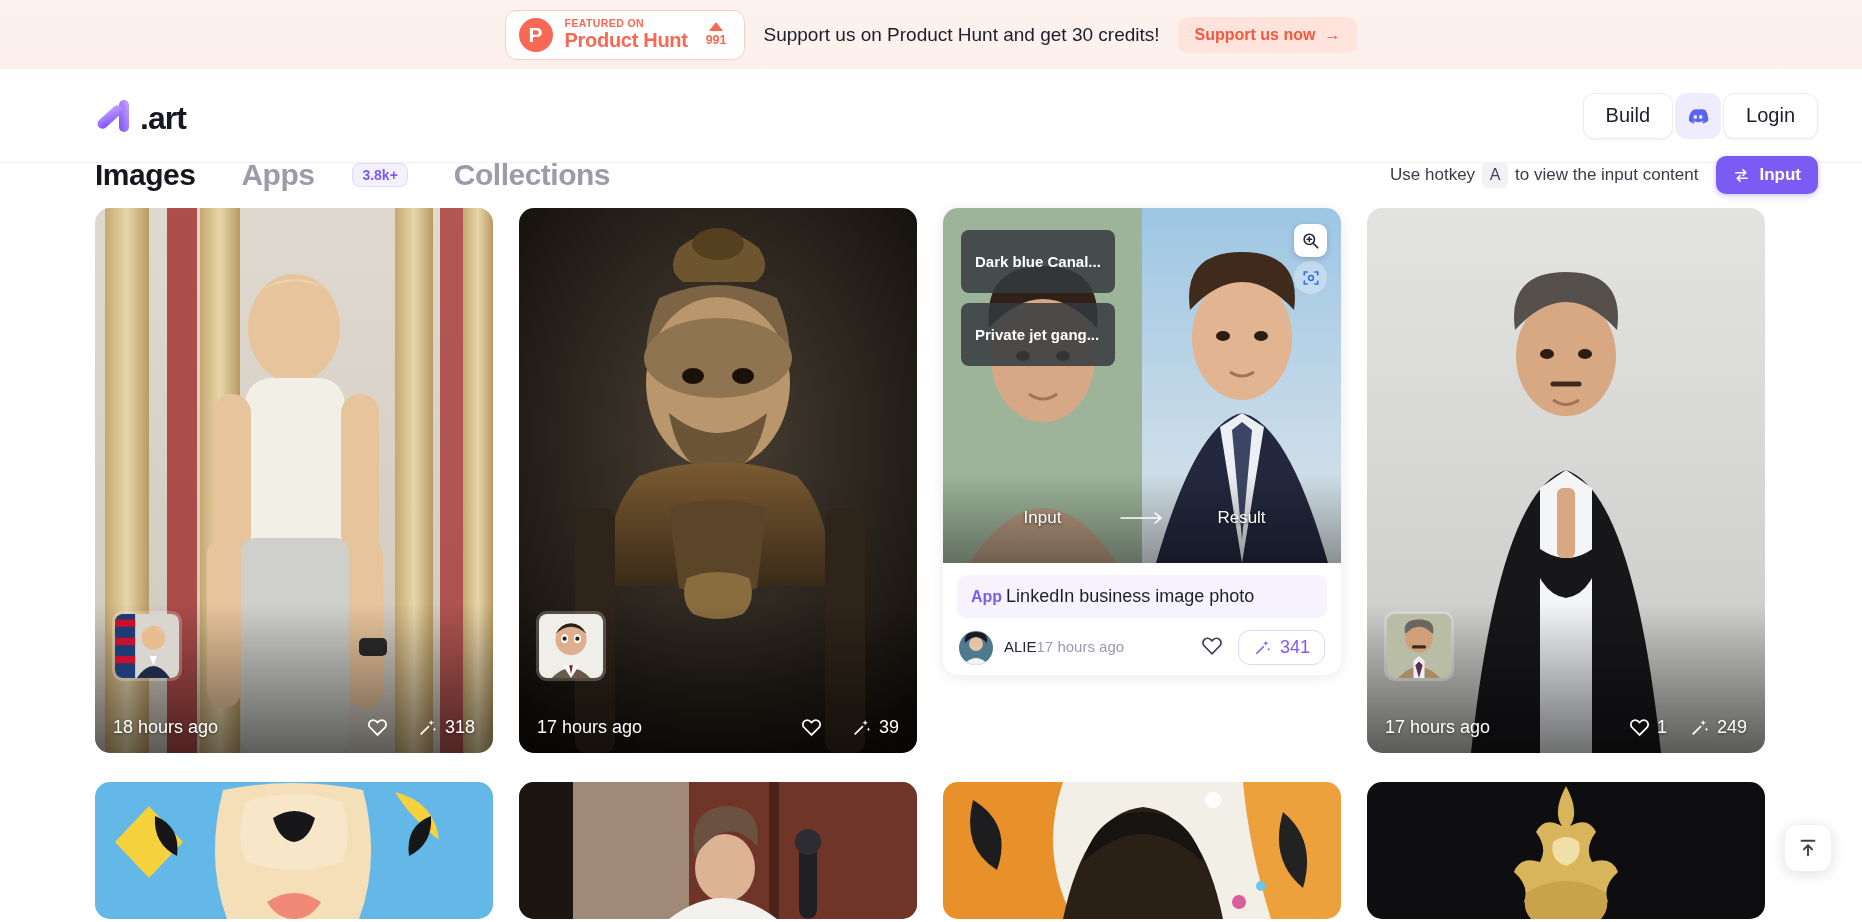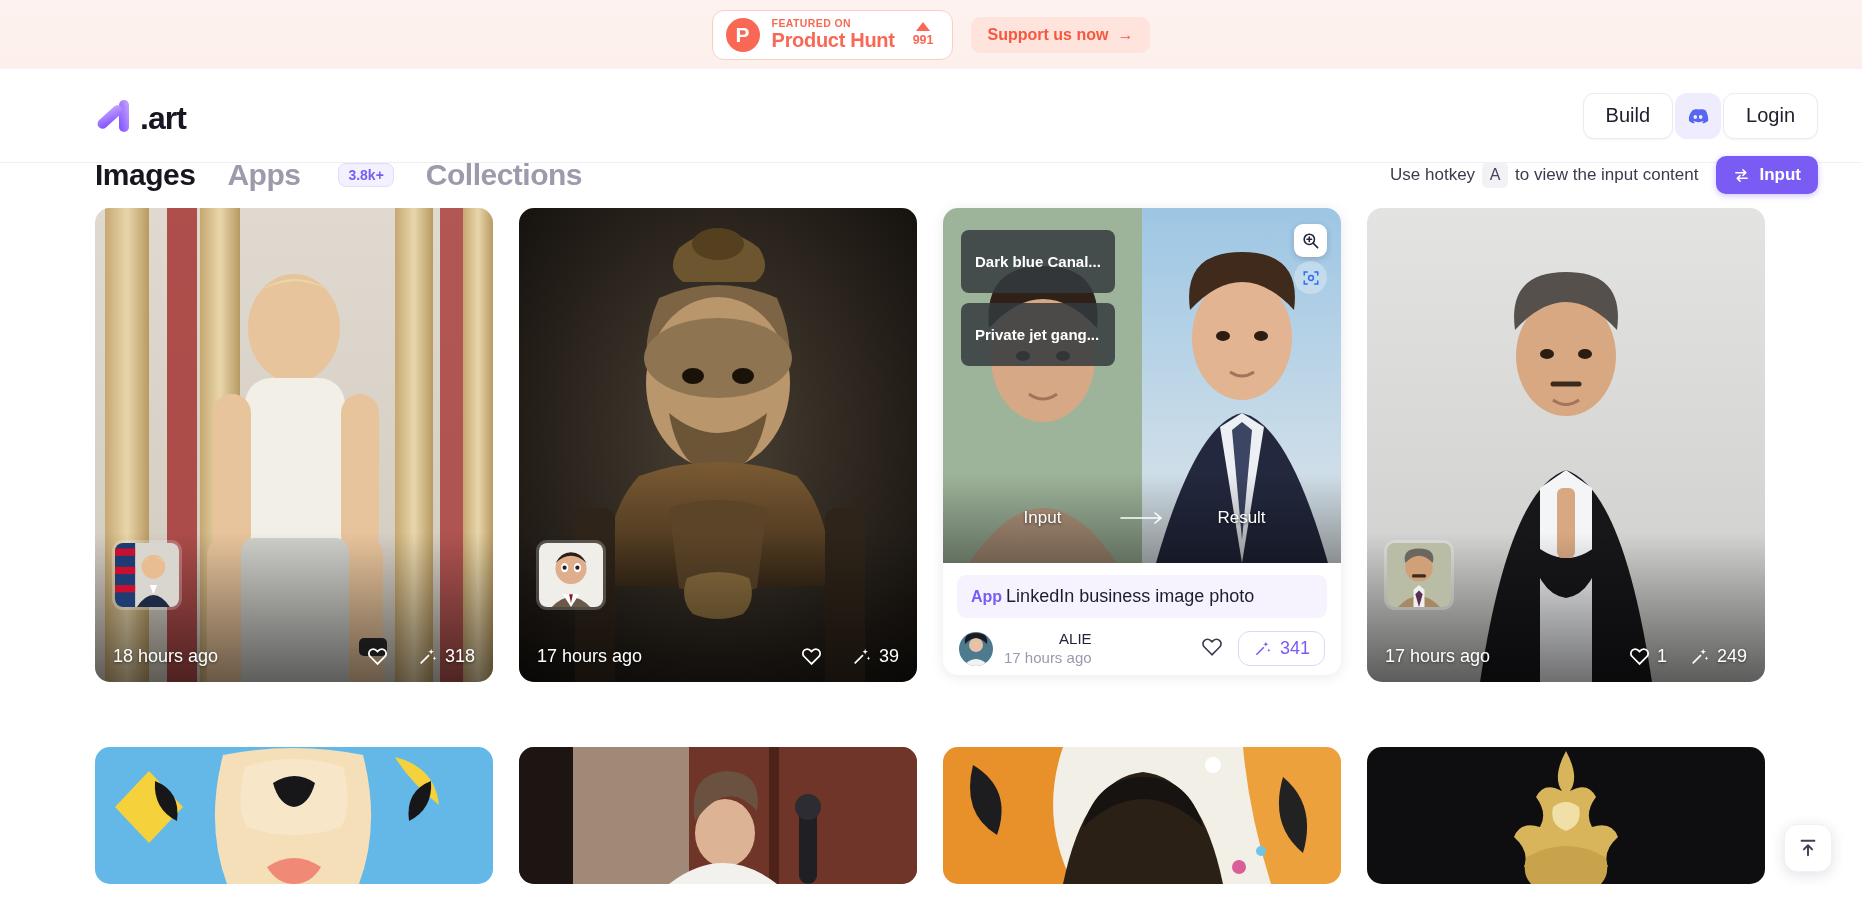--- a/index.html
+++ b/index.html
@@ -77,21 +77,21 @@
   }
 
   
   .tabs-row {
     position: absolute; top: 148px; left: 0; right: 0;
     height: 54px;
     display: flex; align-items: center;
     padding: 0 44px 0 95px;
     z-index: 5;
   }
-  .tabs { display: flex; align-items: center; gap: 32px; }
+  .tabs { display: flex; align-items: center; gap: 46px; }
   .tab { font-size: 30px; font-weight: bold; letter-spacing: -.5px; cursor: pointer; display: flex; align-items: center; gap: 10px; }
   .tab.active { color: #16161f; }
   .tab.inactive { color: #9b9bab; }
   .tab-badge {
     font-size: 14px; font-weight: bold; color: #7a5cf5;
     background: #f4f1ff; border: 1px solid #e2daff;
     border-radius: 8px; padding: 3px 9px;
     letter-spacing: 0;
     margin-left: 28px;
   }
@@ -116,21 +116,21 @@
   
   .gallery {
     position: absolute; top: 208px; left: 95px; right: 44px; bottom: 0;
     display: grid;
     grid-template-columns: repeat(4, 398px);
     gap: 26px;
   }
   .card { position: relative; }
   .photo-card {
     position: relative;
-    height: 474px;
+    height: 545px;
     border-radius: 15px;
     overflow: hidden;
     cursor: pointer;
     padding-left: 16px;
   }
   .photo-card .art { position: absolute; inset: 0; }
   .card-overlay {
     position: absolute; left: 0; right: 0; bottom: 0; height: 150px;
     background: linear-gradient(180deg, rgba(0,0,0,0) 0%, rgba(0,0,0,.55) 100%);
     pointer-events: none;
@@ -186,21 +186,21 @@
   .app-name-row { padding: 12px 14px 0; }
   .app-name-pill {
     background: #f6f3ff; border-radius: 9px;
     padding: 11px 14px;
     display: flex; align-items: center; gap: 4px;
   }
   .app-tag-word { font-size: 16px; font-weight: bold; color: #7a5cf5; }
   .app-name-text { font-size: 18px; color: #1d1d2b; }
   .app-foot { display: flex; align-items: center; padding: 12px 16px 0; gap: 11px; }
   .avatar { width: 34px; height: 34px; border-radius: 50%; overflow: hidden; flex: none; }
-  .author-col { display: flex; flex-direction: column; line-height: 1.25; text-align: right; }
+  .author-col { display: flex; flex-direction: row; line-height: 1.25; }
   .author-name { font-size: 15px; color: #23233a; }
   .author-time { font-size: 15px; color: #9a9ab0; }
   .app-foot-actions { margin-left: auto; display: flex; align-items: center; gap: 15px; }
   .wand-badge {
     border: 1px solid #ded5fb; border-radius: 12px;
     padding: 6px 14px;
     display: flex; align-items: center; gap: 8px;
     color: #7a5cf5; font-size: 18px; cursor: pointer;
   }
 
@@ -225,20 +225,21 @@
     <div class="ph-logo">P</div>
     <div class="ph-text">
       <span class="ph-feat">FEATURED ON</span>
       <span class="ph-name">Product Hunt</span>
     </div>
     <div class="ph-votes">
       <span class="ph-caret"></span>
       <span class="ph-count">991</span>
     </div>
   </div>
+  <div class="promo-copy">Support us on Product Hunt and get 30 credits!</div>
   <button class="promo-cta">
     <span>Support us now</span>
     <span>→</span>
   </button>
 </div>
 
 <div class="site-header">
   <div class="logo">
     <svg class="logo-mark" width="44" height="36" viewBox="0 0 44 36">
       <defs>

